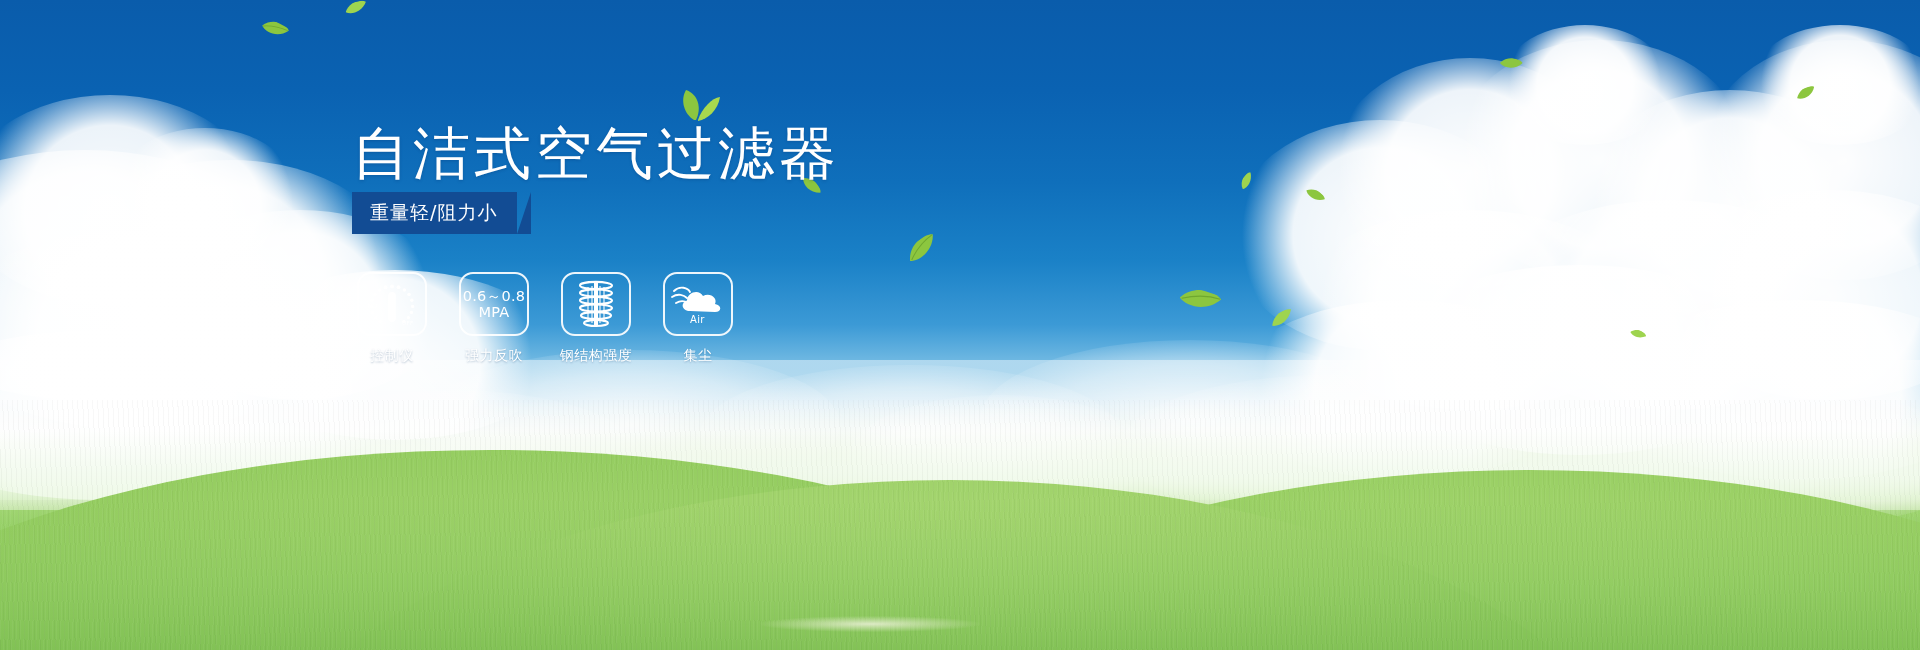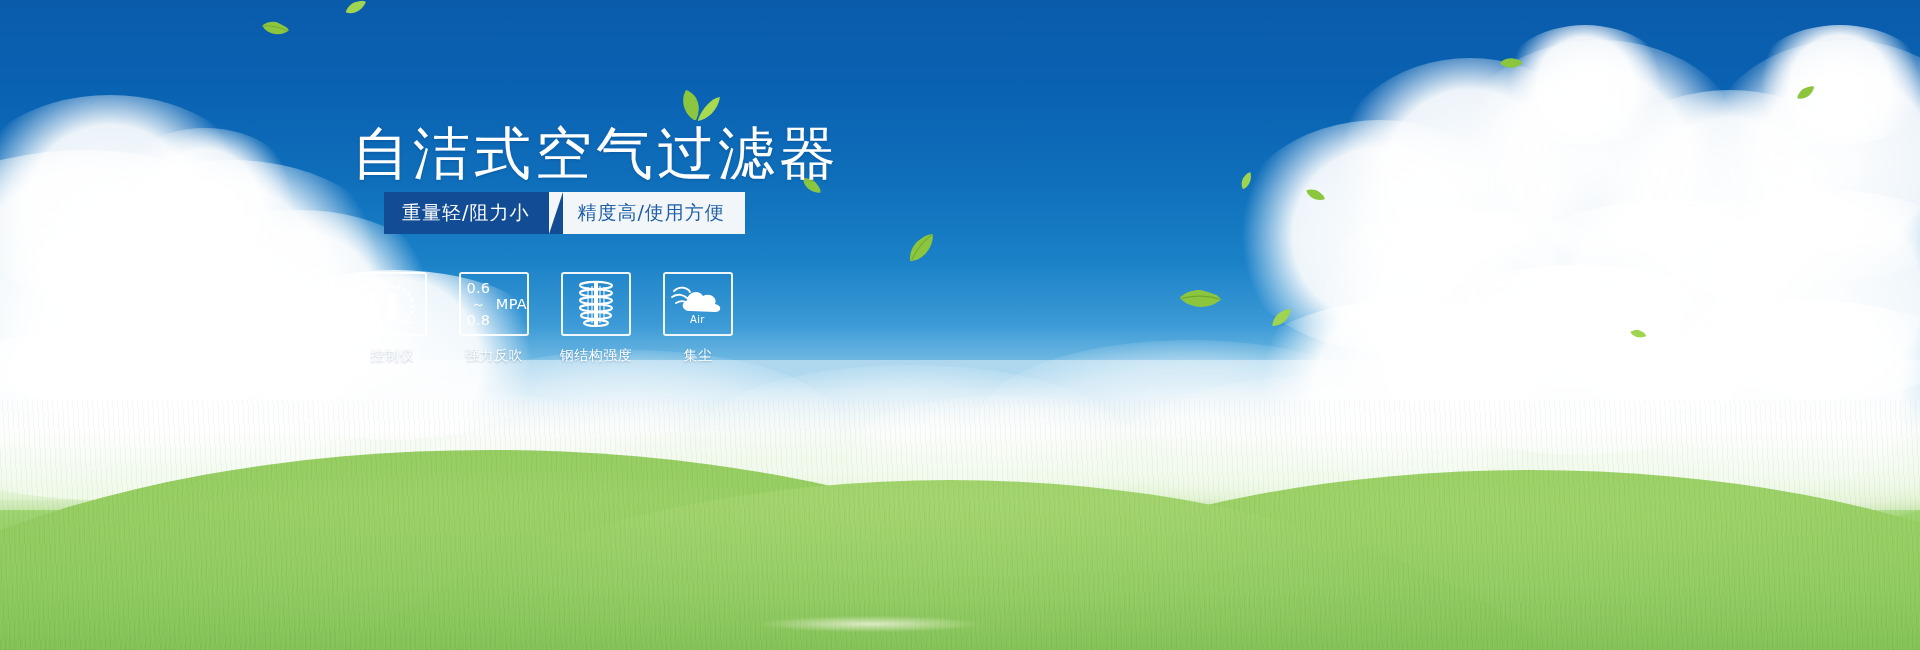--- a/index.html
+++ b/index.html
@@ -51,38 +51,38 @@
       repeating-linear-gradient(93deg, rgba(255,255,255,.055) 0 1px, rgba(0,0,0,0) 1px 4px),
       repeating-linear-gradient(87deg, rgba(0,0,0,.045) 0 1px, rgba(0,0,0,0) 1px 5px);
     opacity:.8;
   }
 
   
   .leaf { position:absolute; }
   .leaf svg { display:block; }
 
   
-  #content { position:absolute; left:0; top:0; width:1920px; height:650px;text-align:center; }
+  #content { position:absolute; left:0; top:0; width:1920px; height:650px; }
 
   #title {
     position:absolute;
     left:352px; top:116px;
     font-size:57px;
     letter-spacing:4px;
     color:#ffffff;
     font-weight:400;
     white-space:nowrap;
     font-family:"DejaVu Sans","Liberation Sans",sans-serif;
     text-shadow:0 1px 3px rgba(0,40,90,.25);
   }
 
   #title-leaf { position:absolute; left:672px; top:88px; }
 
   
-  #badges { position:absolute; left:352px; top:192px; display:flex; height:42px;margin-left:32px; }
+  #badges { position:absolute; left:352px; top:192px; display:flex; height:42px; }
   .badge {
     height:42px;
     display:flex; align-items:center; justify-content:center;
     font-size:19px; letter-spacing:1px;
     white-space:nowrap;
     font-family:"DejaVu Sans","Liberation Sans",sans-serif;
   }
   .badge.dark {
     background:#124c94;
     color:#ffffff;
@@ -106,22 +106,22 @@
     position:relative;
     z-index:1;
   }
 
   
   #features { position:absolute; left:356px; top:272px; display:flex; gap:30px; }
   .feat { width:72px; display:flex; flex-direction:column; align-items:center; }
   .feat-box {
     width:70px; height:64px;
     border:2px solid rgba(255,255,255,.92);
-    border-radius:3px;
-    display:flex; flex-direction:row;
+    border-radius:14px;
+    display:flex; flex-direction:column;
     align-items:center; justify-content:center;
     color:#ffffff;
     line-height:1.12;
     font-size:14.5px;
     letter-spacing:.3px;
     font-family:"DejaVu Sans","Liberation Sans",sans-serif;
     overflow:hidden;
   }
   .feat-box .t2 { font-size:14.5px; }
   .feat-label {
@@ -265,21 +265,20 @@
 
     <div id="title-leaf">
       <svg width="48" height="34" viewBox="0 0 48 34">
         <path d="M22 32 C12 26 8 12 14 2 C26 6 30 20 24 32 Z" fill="#8cc63f"></path>
         <path d="M26 32 C30 20 40 10 48 9 C46 22 36 31 26 33 Z" fill="#a8d94f"></path>
       </svg>
     </div>
 
     <div id="badges">
       <div class="badge dark">重量轻/阻力小</div>
-      <div class="badge light">精度高/使用方便</div>
     </div>
 
     <div id="features">
 
       <div class="feat">
         <div class="feat-box">
           <svg width="52" height="48" viewBox="0 0 52 48">
             <g fill="#ffffff">
               <circle cx="26" cy="6.5" r="1.9"></circle>
                 <circle cx="32.5" cy="7.2" r="1.9"></circle>

